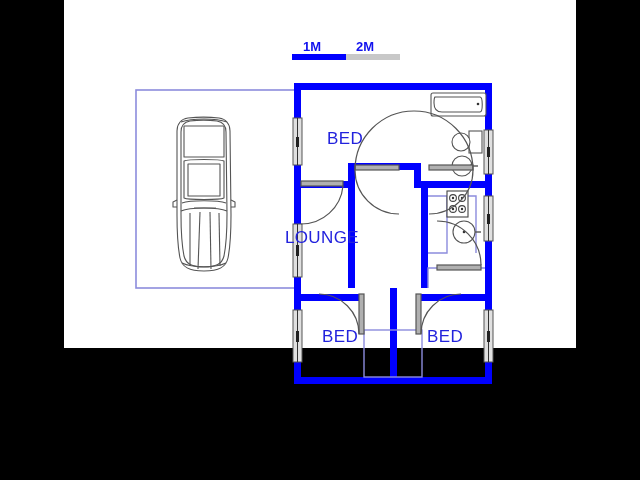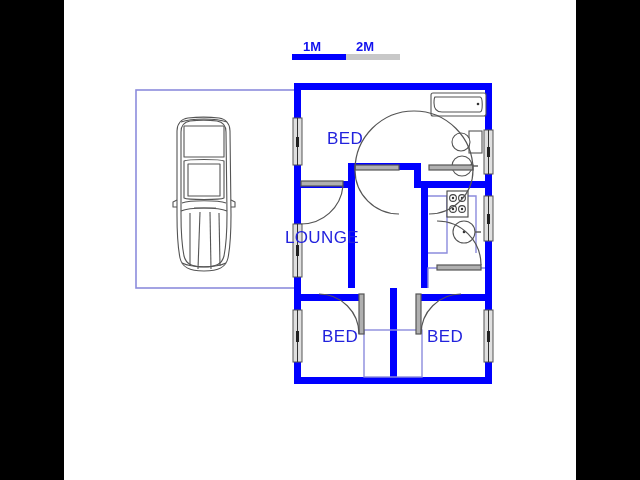--- a/index.html
+++ b/index.html
@@ -15,21 +15,21 @@
     width: 640px;
     height: 480px;
     background: #000000;
     font-family: "Liberation Sans", sans-serif;
   }
   #canvas {
     position: absolute;
     left: 64px;
     top: 0;
     width: 512px;
-    height: 480px;
+    height: 348px;
     background: #ffffff;
   }
   #plan-svg {
     display: block;
     width: 512px;
     height: 480px;
   }
   .room-label {
     font-family: "Liberation Sans", sans-serif;
     font-size: 17px;

